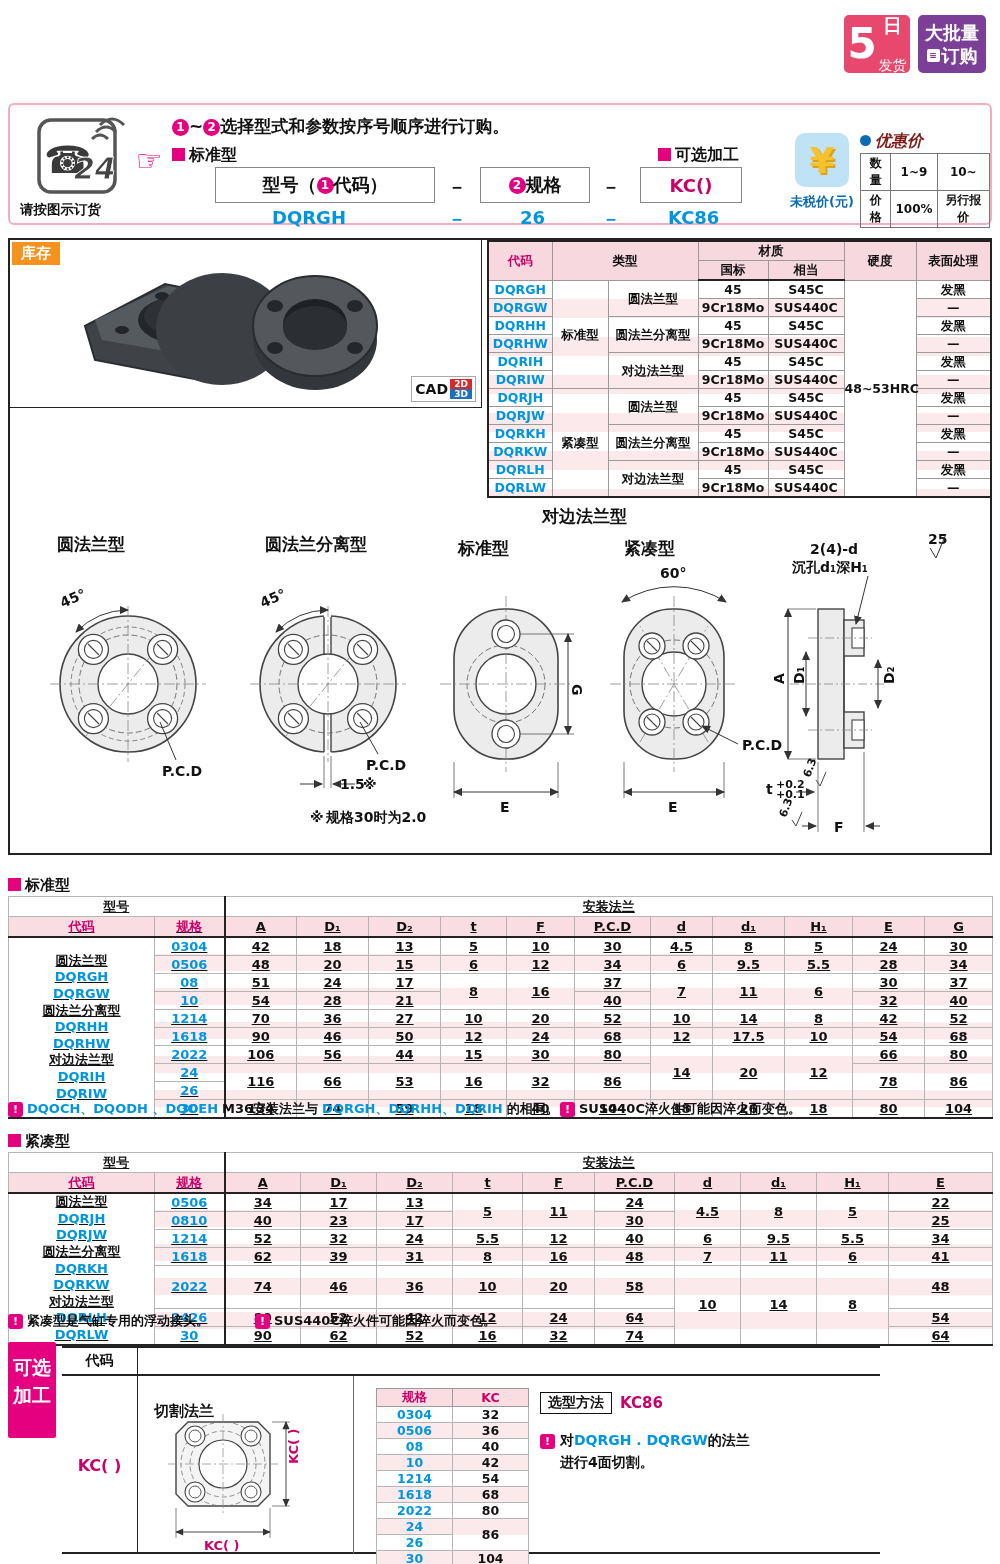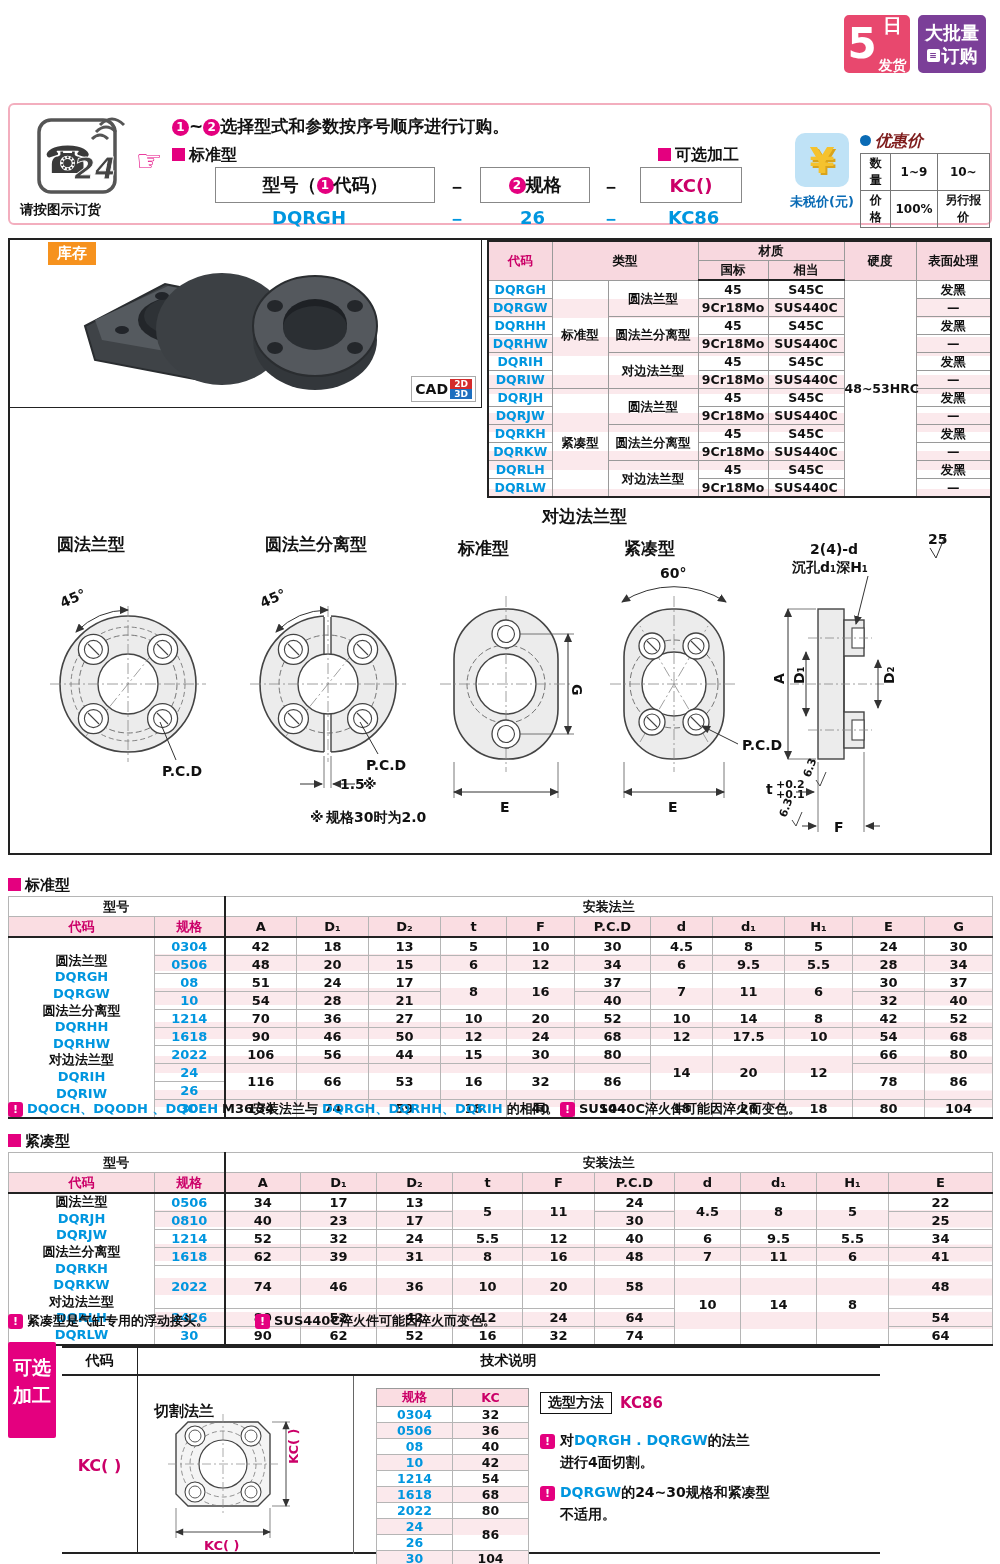--- a/index.html
+++ b/index.html
@@ -10,21 +10,21 @@
   
   #hdr{left:8px;top:8px;width:984px;height:82px;background:#1176bd;display:flex;align-items:center;padding-left:20px;}
   .t-main{font-size:40px;font-weight:bold;color:#fff;letter-spacing:1px;}
   .t-arrow{font-size:20px;color:#fff;margin:6px 8px 0 10px;}
   .t-sub{font-size:26px;font-weight:bold;color:#fff;margin-top:4px;}
   .badge{position:absolute;top:13px;height:62px;border:2px solid #fff;border-radius:7px;color:#fff;box-sizing:border-box;}
   #b5{left:842px;width:70px;background:#e8486e;display:flex;align-items:center;justify-content:center;}
   #b5 .n{font-size:42px;font-weight:bold;line-height:1;}
   #b5 .col{display:flex;flex-direction:column;align-items:center;margin-left:2px;}
   #b5 .d{font-size:19px;font-weight:bold;line-height:1.2;}
-  #b5 .s{font-size:14px;font-weight:bold;line-height:1.2;margin-top:20px;}
+  #b5 .s{font-size:14px;font-weight:normal;line-height:1.2;margin-top:20px;}
   #bb{left:916px;width:72px;background:#7b3f98;display:flex;flex-direction:column;align-items:center;justify-content:center;}
   #bb .l1{font-size:18px;font-weight:bold;line-height:1.3;}
   #bb .l2{font-size:18px;font-weight:bold;line-height:1.3;display:flex;align-items:center;}
   .cart-ic{display:inline-block;width:13px;height:13px;background:#fff;border-radius:2px;color:#7b3f98;
            font-size:9px;line-height:13px;text-align:center;font-weight:bold;margin-right:2px;}
 
   
   #ord{left:8px;top:103px;width:984px;height:122px;border:2px solid #f3aebe;border-radius:6px;background:#fff;}
   .pcirc{display:inline-block;width:17px;height:17px;border-radius:50%;background:#e4007f;color:#fff;
          font-size:12px;font-weight:bold;line-height:17px;text-align:center;vertical-align:1px;}
@@ -40,41 +40,41 @@
   .deal-dot{display:inline-block;width:11px;height:11px;border-radius:50%;background:#0a6bb5;margin-right:4px;}
   .dealt{color:#7f1d1d;font-weight:bold;font-style:italic;font-size:16px;}
   #yenbox{left:785px;top:28px;width:54px;height:54px;background:#bfe2f6;border-radius:10px;
           display:flex;align-items:center;justify-content:center;}
   #yenbox span{font-size:36px;font-weight:bold;color:#f5c22e;text-shadow:2px 2px 0 #d9a31b;}
   #untax{left:760px;top:88px;width:104px;text-align:center;color:#0a6bb5;font-weight:bold;font-size:13px;}
 
   
   #big{left:8px;top:238px;width:984px;height:617px;border:2px solid #222;background:#fff;}
   #stock{left:0;top:0;width:472px;height:168px;border-right:1.5px solid #222;border-bottom:1.5px solid #222;background:#fff;}
-  #stock-badge{left:2px;top:2px;background:#f6921e;color:#fff;font-weight:bold;font-size:15px;padding:2px 9px;margin-left:36px;}
+  #stock-badge{left:2px;top:2px;background:#f6921e;color:#fff;font-weight:bold;font-size:15px;padding:2px 9px;}
   #cad{right:5px;bottom:5px;display:flex;align-items:center;border:1px solid #aaa;background:#fff;padding:2px 3px;}
   #cad .cadt{font-weight:bold;font-size:14px;margin-right:2px;}
   #cad .c2{display:block;width:22px;text-align:center;color:#fff;font-size:9px;font-weight:bold;background:#d42b2b;}
   #cad .c3{display:block;width:22px;text-align:center;color:#fff;font-size:9px;font-weight:bold;background:#1d6fbf;}
 
   
   #code-tbl{left:477px;top:0;width:503px;}
   #code-tbl table{border-collapse:collapse;table-layout:fixed;width:503px;border:2px solid #222;}
   #code-tbl th,#code-tbl td{border:1px solid #9a9a9a;font-size:12.5px;font-weight:bold;text-align:center;
         padding:0;height:18px;line-height:1.05;}
   #code-tbl thead th{background:#f8d8df;border-bottom:1px solid #9a9a9a;}
   #code-tbl thead tr:last-child th{border-bottom:2px solid #222;}
   #code-tbl tbody{background:repeating-linear-gradient(#fff 0 19px,#fbe9ec 19px 38px);}
   #code-tbl tbody td{height:17px;}
   .mag{color:#cb0068;}
   .bl{color:#0096df;}
 
   
   .sec-label{font-weight:bold;font-size:15px;}
-  .dim-table{border-collapse:collapse;table-layout:fixed;width:984px;border-top:1.5px solid #222;border-bottom:2px solid #222;}
+  .dim-table{border-collapse:collapse;table-layout:fixed;width:984px;border-top:1.5px solid #222;border-bottom:2px solid #222;text-decoration:underline;}
   .dim-table th{font-size:13px;font-weight:bold;text-align:center;border:1px solid #b5b5b5;height:19px;padding:0;background:#fff;}
   .dim-table thead tr.sub th{background:#fadde2;border-bottom:2px solid #222;}
   .dim-table td{font-size:13px;font-weight:bold;text-align:center;border:1px solid #b5b5b5;height:17px;padding:0;}
   .dim-table tbody{background:repeating-linear-gradient(#fff 0 17px,#fbe9ec 17px 34px);}
   .dim-table .thickL{border-left:2px solid #222;}
   .leftcell{background:#fff !important;vertical-align:middle;}
   .leftcell div{font-size:13px;font-weight:bold;line-height:1.28;}
   .note-line{display:flex;align-items:center;font-size:13px;font-weight:bold;gap:4px;white-space:nowrap;}
   .note-ic{display:inline-block;min-width:15px;height:15px;background:#e4007f;color:#fff;border-radius:3px;
            font-size:11px;font-weight:bold;line-height:15px;text-align:center;}
@@ -857,21 +857,20 @@
   </div>
 
   <div class="abs" id="opt-badge">
     <div>可选</div>
     <div>加工</div>
   </div>
 
   <div class="abs" id="opt">
     <div class="abs" id="opt-head">
       <div class="hc">代码</div>
-      <div class="hd">技术说明</div>
     </div>
     <div class="vline" style="left:75px;top:0;height:206px;"></div>
     <div class="vline2" style="left:291px;top:28px;height:178px;"></div>
 
     <div class="abs" id="kc-code">KC( )</div>
     <div class="abs" id="cut-label">切割法兰</div>
 
     <svg class="abs" style="left:86px;top:56px;" width="200" height="150" viewBox="0 0 200 150">
       <polygon points="40,18 110,18 122,30 122,90 110,102 40,102 28,90 28,30" fill="#f4f4f4" stroke="#444" stroke-width="1.4"></polygon>
       <circle cx="75" cy="60" r="24" fill="#fff" stroke="#444" stroke-width="1.2"></circle>
@@ -961,22 +960,15 @@
       <span class="mbox">选型方法</span>
       <span class="mval">KC86</span>
     </div>
     <div class="opt-note" style="left:478px;top:82px;">
       <div>
         <span class="note-ic">!</span>
         <span>对</span><span class="bl">DQRGH . DQRGW</span><span>的法兰</span>
       </div>
       <div class="ind">进行4面切割。</div>
     </div>
-    <div class="opt-note" style="left:478px;top:134px;">
-      <div>
-        <span class="note-ic">!</span>
-        <span class="bl">DQRGW</span><span>的24~30规格和紧凑型</span>
-      </div>
-      <div class="ind">不适用。</div>
-    </div>
   </div>
 
 </div>
 
 </body></html>

